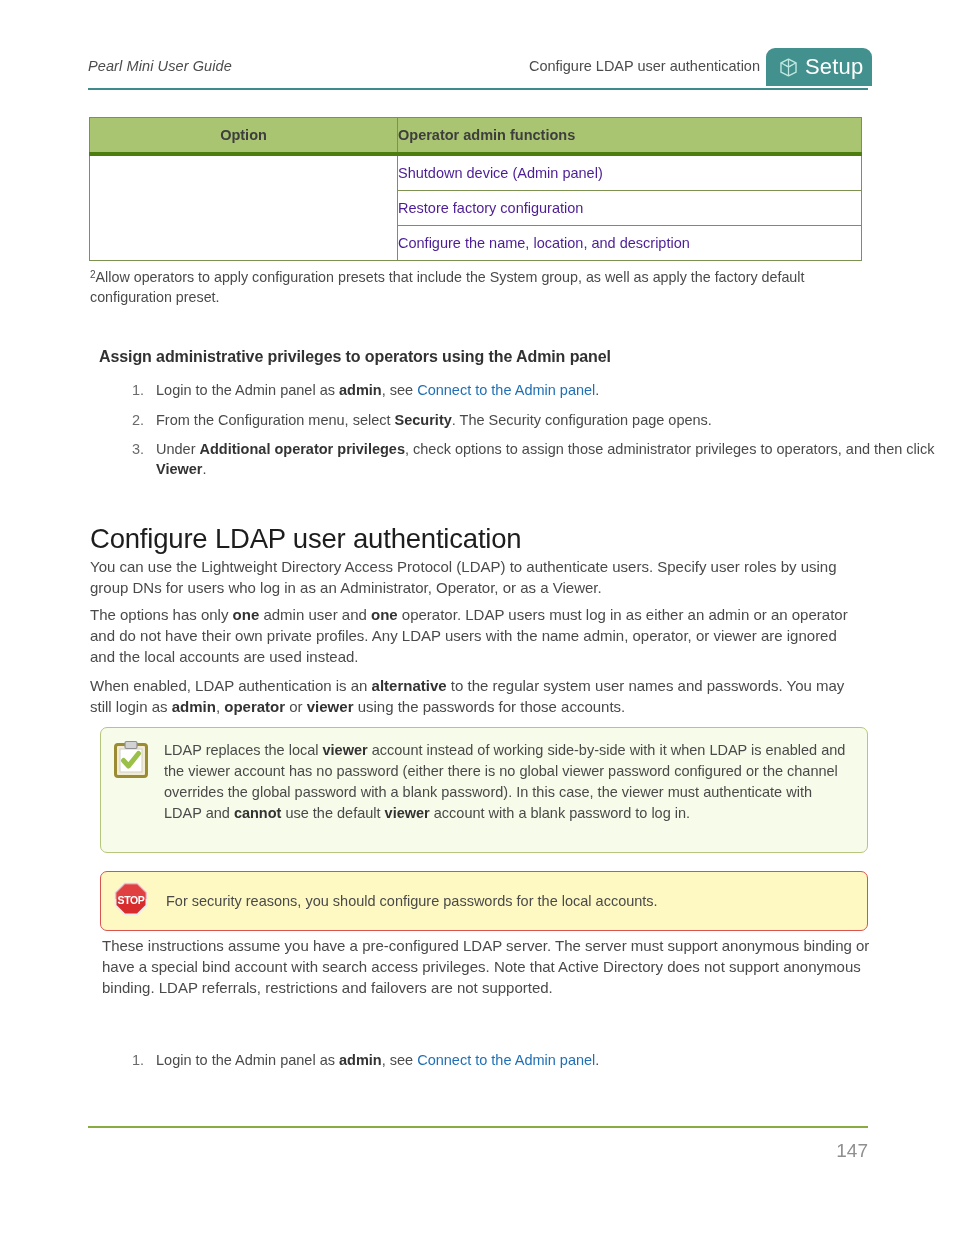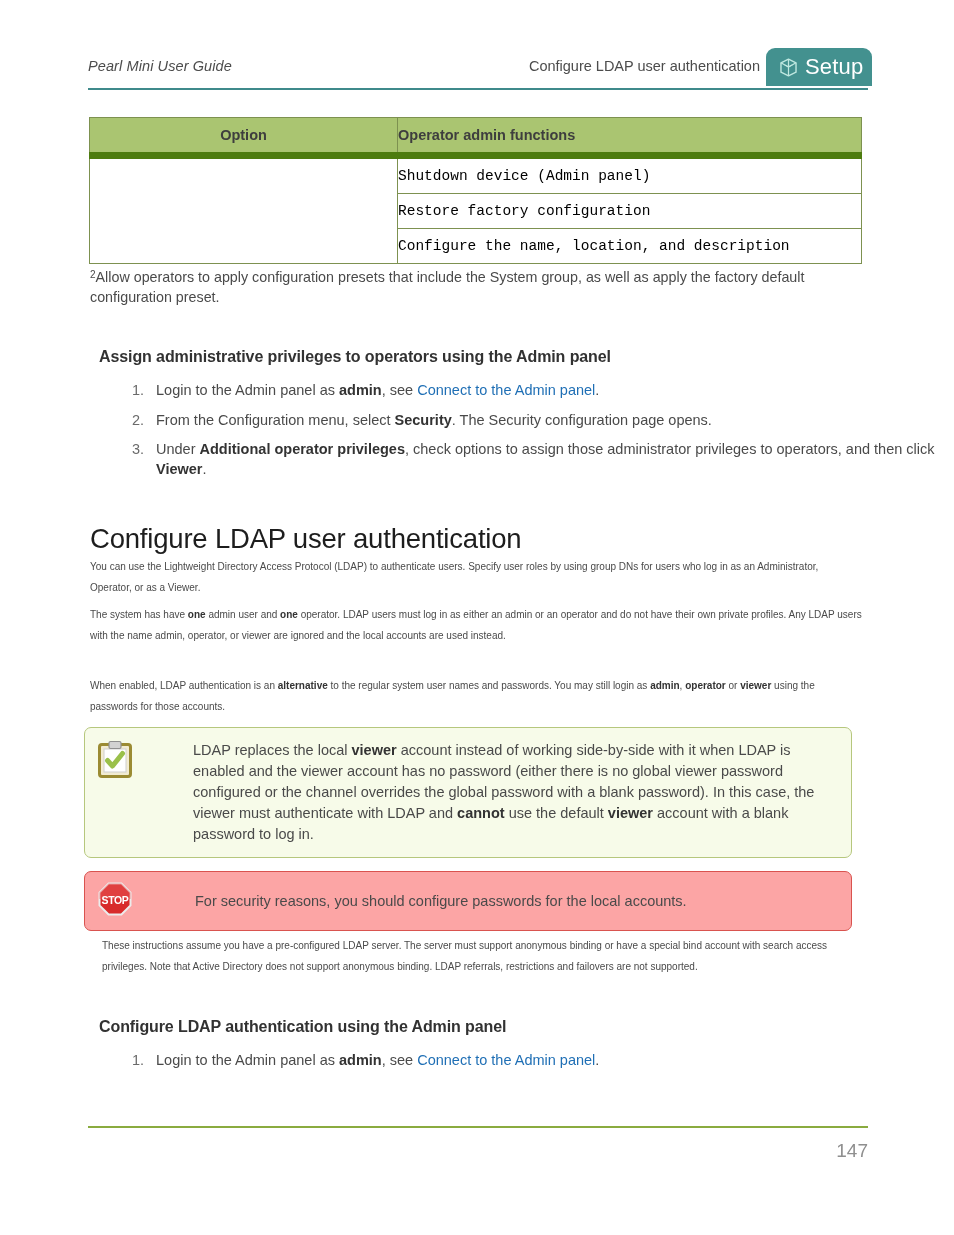--- a/index.html
+++ b/index.html
@@ -89,32 +89,31 @@
   .opt-table th, .opt-table td {
     border: 1px solid #7d9150;
     padding: 0;
   }
   .opt-table thead th {
     background: #aac571;
     color: #3e3e3e;
     font-size: 14.5px;
     font-weight: bold;
     height: 34px;
-    border-bottom: 7px solid #4d7c0f;
+    border-bottom: 4px solid #4d7c0f;
   }
   .th-option { text-align: center; }
   .th-func  { text-align: left; padding-left: 16px; }
   .col-a { width: 308px; }
   .col-b { width: 464px; }
   .opt-table tbody td {
     height: 34px;
     font-size: 14.5px;
-    color: #000000;
+    color: #4c1d95;
     background: #ffffff;
-    font-family: Liberation Mono, monospace;
   }
   .cell-func { padding-left: 36px; }
 
   
   .footnotes {
     position: absolute;
     left: 90px;
     top: 265px;
     width: 778px;
     font-size: 14.3px;
@@ -156,57 +155,56 @@
     margin-bottom: 10px;
     line-height: 19.5px;
     padding-left: 8px;
   }
   ol.steps li::marker { color: #6a6a6a; }
   .steps-a { left: 90px; top: 377px; width: 790px; }
   .steps-b { left: 90px; top: 1047px; width: 790px; }
 
   .para {
     position: absolute;
-    font-size: 10px;
+    font-size: 15px;
     line-height: 21px;
     color: #4a4a4a;
     width: 772px;
     left: 90px;
   }
   .p1 { top: 556px; }
   .p2 { top: 604px; }
   .p3 { top: 675px; }
   .p4 { top: 935px; margin-left: 12px; }
 
   b, strong { color: #333333; font-weight: bold; }
   a.doclink { color: #1f6fb5; text-decoration: none; }
 
   
   .callout {
     position: absolute;
-    left: 84px;
+    left: 100px;
     box-sizing: border-box;
     border-radius: 7px;
     display: flex;
     align-items: flex-start;
-    gap: 45px;
   }
   .note-box {
     top: 727px;
     width: 768px;
     min-height: 126px;
     background: #f7fbe9;
     border: 1px solid #b6c77d;
     padding: 12px 16px 12px 13px;
   }
   .stop-box {
     top: 871px;
     width: 768px;
     min-height: 56px;
-    background: #fca5a5;
+    background: #fef9c3;
     border: 1px solid #d9534f;
     padding: 10px 0 10px 13px;
     align-items: center;
   }
   .callout-icon { flex: none; width: 38px; }
   .callout-text {
     font-size: 14.5px;
     line-height: 21px;
     color: #4a4a4a;
     padding-left: 12px;
@@ -282,21 +280,21 @@
 
   <div class="h3 h3-a">Assign administrative privileges to operators using the Admin panel</div>
   <ol class="steps steps-a">
       <li><span>Login to the Admin panel as </span><b>admin</b><span>, see </span><a class="doclink" href="#">Connect to the Admin panel</a><span>.</span></li>
       <li><span>From the Configuration menu, select </span><b>Security</b><span>. The Security configuration page opens.</span></li>
       <li><span>Under </span><b>Additional operator privileges</b><span>, check options to assign those administrator privileges to operators, and then click </span><b>Viewer</b><span>.</span></li>
     </ol>
 
   <h1 class="h1">Configure LDAP user authentication</h1>
   <div class="para p1"><span>You can use the Lightweight Directory Access Protocol (LDAP) to authenticate users. Specify user roles by using group DNs for users who log in as an Administrator, Operator, or as a Viewer.</span></div>
-  <div class="para p2"><span>The system has have </span><b>one</b><span> admin user and </span><b>one</b><span> operator. LDAP users must log in as either an admin or an operator and do not have their own private profiles. Any LDAP users with the name admin, operator, or viewer are ignored and the local accounts are used instead.</span></div>
+  <div class="para p2"><span>The options has only </span><b>one</b><span> admin user and </span><b>one</b><span> operator. LDAP users must log in as either an admin or an operator and do not have their own private profiles. Any LDAP users with the name admin, operator, or viewer are ignored and the local accounts are used instead.</span></div>
   <div class="para p3"><span>When enabled, LDAP authentication is an </span><b>alternative</b><span> to the regular system user names and passwords. You may still login as </span><b>admin</b><span>, </span><b>operator</b><span> or </span><b>viewer</b><span> using the passwords for those accounts.</span></div>
 
   <div class="callout note-box">
     <div class="callout-icon">
       <svg width="34" height="38" viewBox="0 0 34 38">
         <rect x="1.5" y="4.5" width="31" height="32" rx="2.5" fill="#f2ecd2" stroke="#9b8b33" stroke-width="3"></rect>
         <rect x="6" y="9" width="22" height="23" fill="#ffffff" stroke="#cfcfcf" stroke-width="1"></rect>
         <rect x="11" y="1.5" width="12" height="7" rx="1.5" fill="#d2d2d2" stroke="#8f8f8f" stroke-width="1.2"></rect>
         <path d="M9.5 20.5 14.5 26 24.5 13.5" fill="none" stroke="#9ac04a" stroke-width="5" stroke-linecap="round" stroke-linejoin="round"></path>
       </svg>
@@ -310,21 +308,20 @@
         <polygon points="10.6,1.5 23.4,1.5 32.5,10.6 32.5,23.4 23.4,32.5 10.6,32.5 1.5,23.4 1.5,10.6" fill="#d82b2b" stroke="#ececec" stroke-width="2"></polygon>
         <polygon points="10.6,1.5 23.4,1.5 32.5,10.6 32.5,17 1.5,17 1.5,10.6" fill="#e85252" opacity="0.55"></polygon>
         <text x="17" y="21.5" font-family="'Liberation Sans', sans-serif" font-size="10.5" font-weight="bold" fill="#ffffff" text-anchor="middle" letter-spacing="-0.4">STOP</text>
       </svg>
     </div>
     <div class="callout-text"><span>For security reasons, you should configure passwords for the local accounts.</span></div>
   </div>
 
   <div class="para p4"><span>These instructions assume you have a pre-configured LDAP server. The server must support anonymous binding or have a special bind account with search access privileges. Note that Active Directory does not support anonymous binding. LDAP referrals, restrictions and failovers are not supported.</span></div>
 
-  <div class="h3 h3-b">Configure LDAP authentication using the Admin panel</div>
   <ol class="steps steps-b">
       <li><span>Login to the Admin panel as </span><b>admin</b><span>, see </span><a class="doclink" href="#">Connect to the Admin panel</a><span>.</span></li>
     </ol>
 
   <div class="footer-rule"></div>
   <div class="page-number">147</div>
 
 </div>
 
 </body></html>

